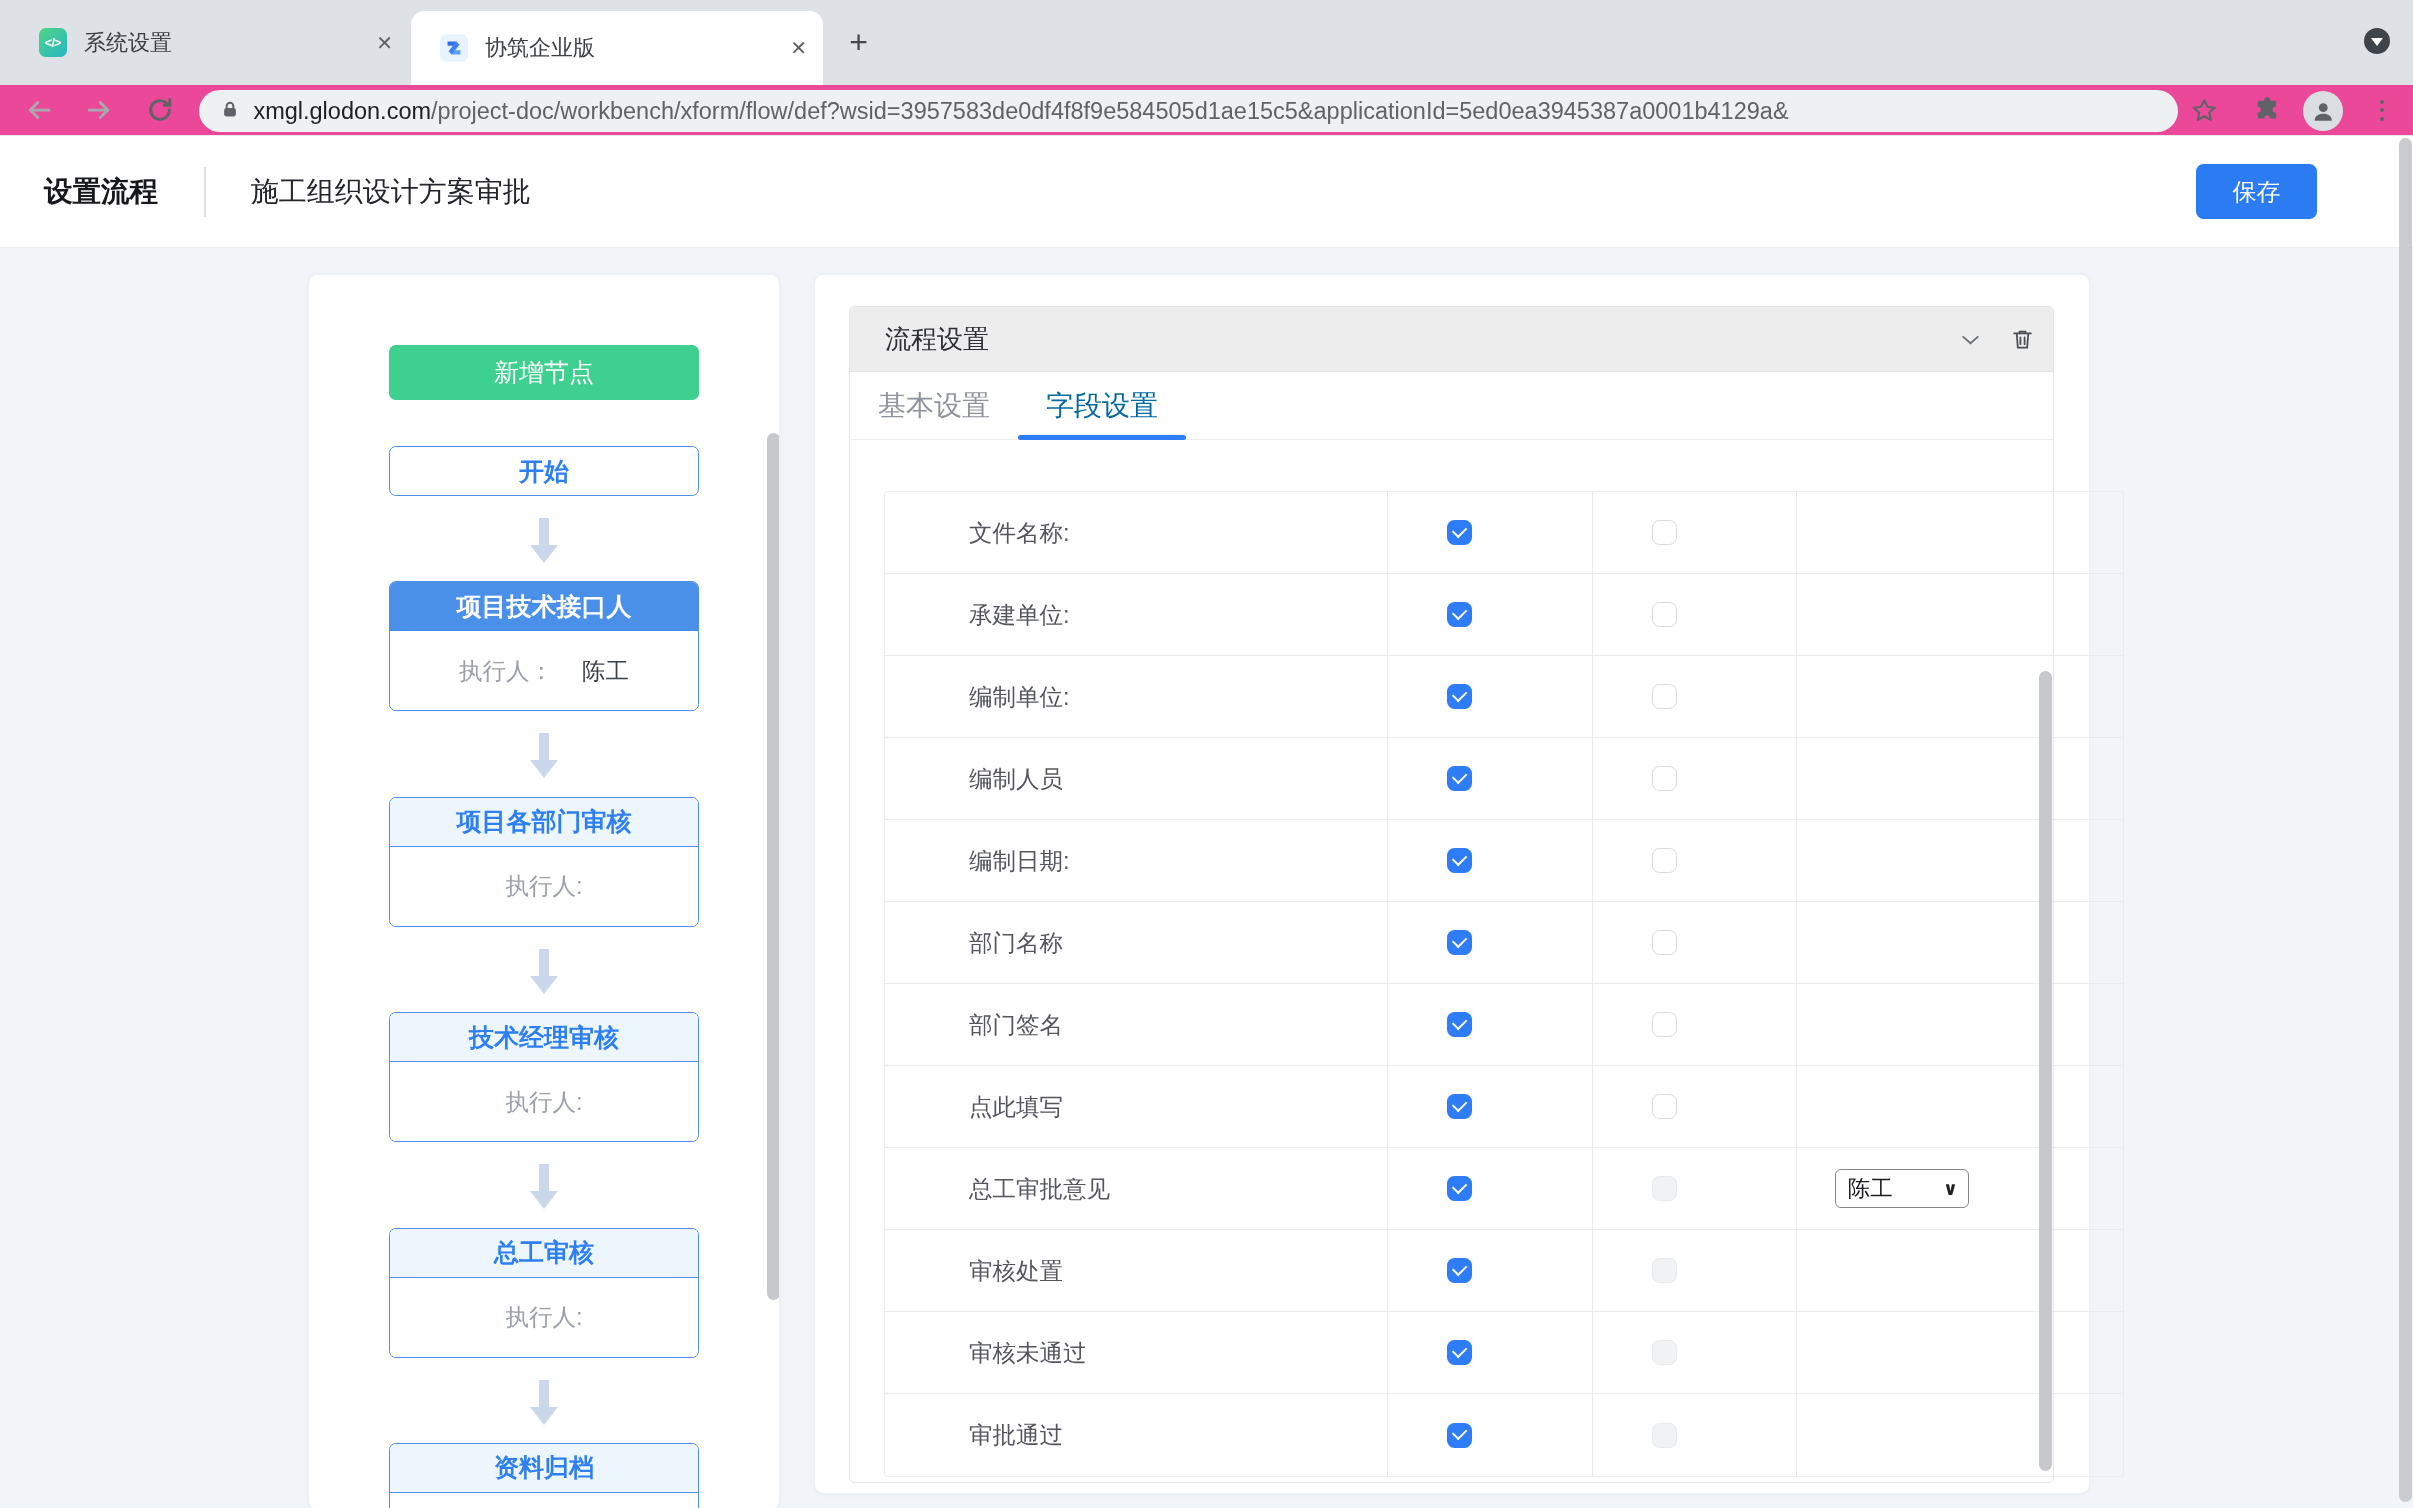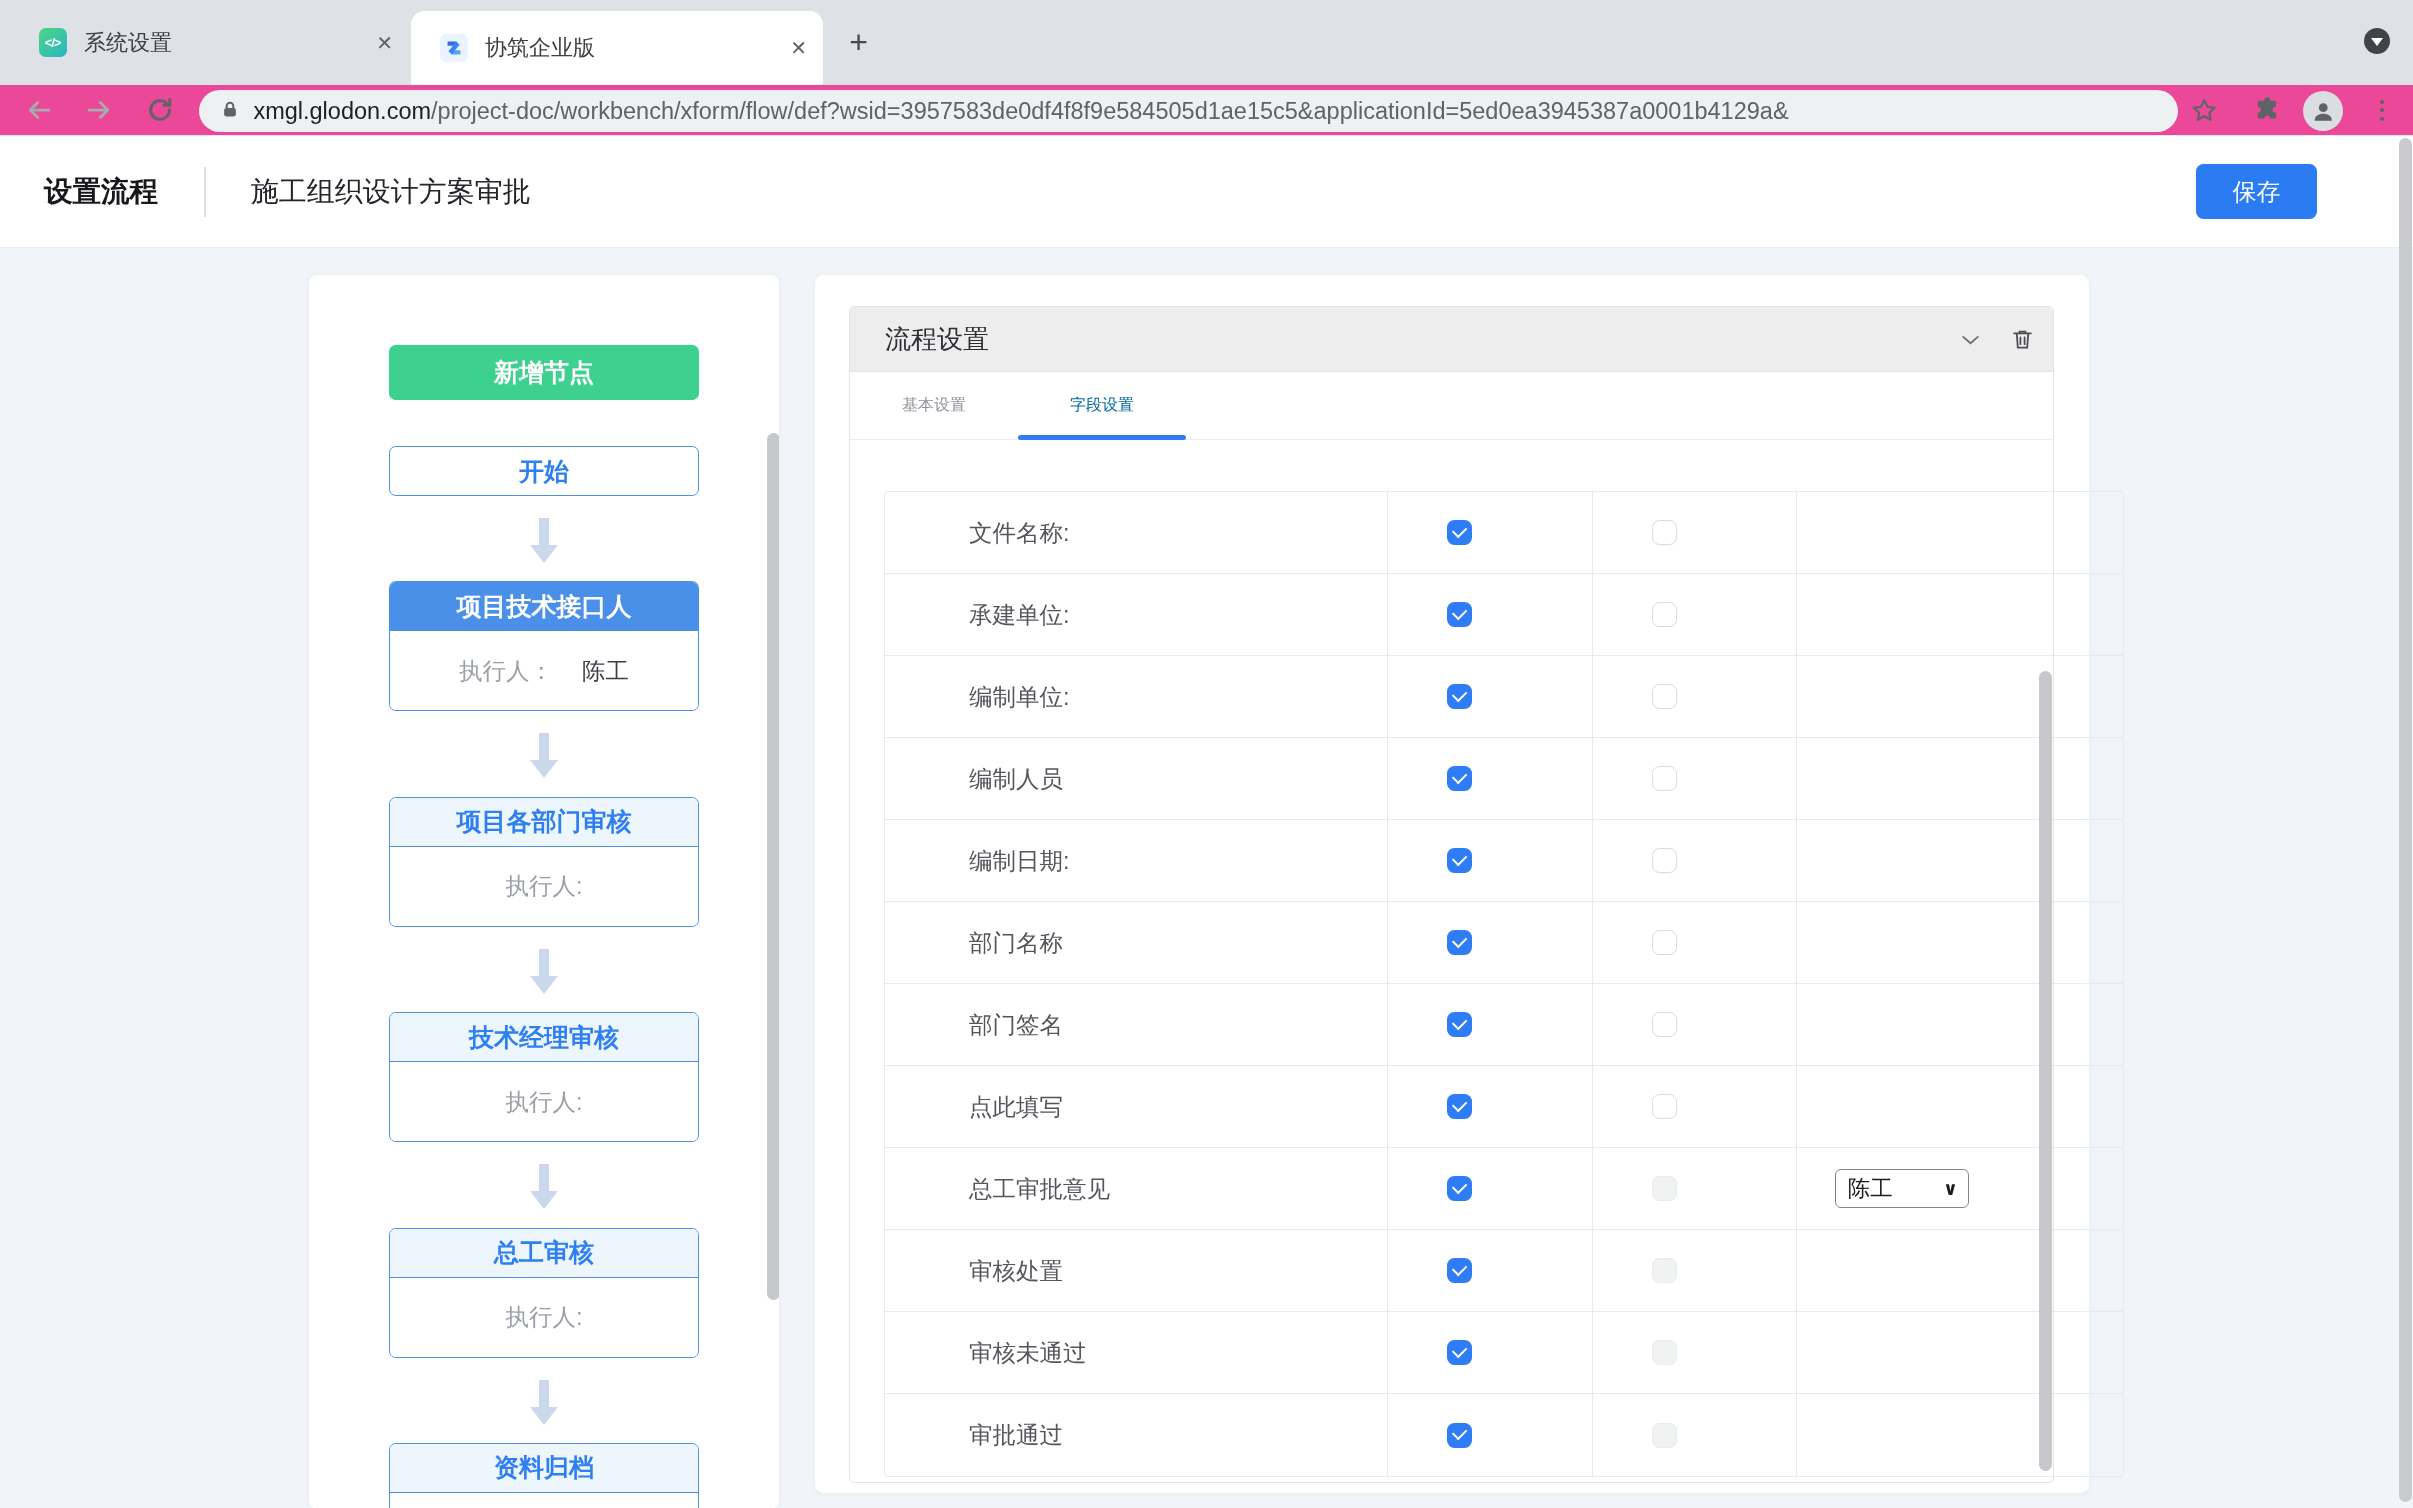--- a/index.html
+++ b/index.html
@@ -33,21 +33,21 @@
   
   .appheader { position:absolute; left:0; top:136px; width:2413px; height:112px; background:#fff; border-bottom:0.8px solid #eaedf1; display:flex; align-items:center; }
   .appheader .h-title { margin-left:44px; font-size:28.5px; font-weight:bold; color:#17181b; }
   .appheader .h-div { margin-left:46px; width:1.7px; height:50px; background:#dcdfe3; }
   .appheader .h-doc { margin-left:45px; font-size:28px; color:#23252a; }
   .save-btn { margin-left:auto; margin-right:96px; width:121px; height:55px; background:#2b7bf3; border-radius:7.5px; color:#fff; font-size:24px; display:flex; align-items:center; justify-content:center; }
 
   
   .flow-panel { position:absolute; left:309px; top:275px; width:470px; height:1234px; background:#fff; border-radius:8.4px; box-shadow:0 0.8px 5px rgba(60,64,67,.06); overflow:hidden; }
   .flow-inner { position:absolute; left:0; top:0; width:100%; display:flex; flex-direction:column; align-items:center; }
-  .add-node-btn { width:310px; height:55px; margin-top:70px; background:#3ed08e; border-radius:6.7px; color:#fff; font-size:25px; font-weight:bold; display:flex; align-items:center; justify-content:center; flex-shrink:0; }
+  .add-node-btn { width:310px; height:55px; margin-top:70px; background:#3ed08e; border-radius:6.7px; color:#fff; font-size:25px; font-weight:normal; display:flex; align-items:center; justify-content:center; flex-shrink:0; }
   .fnode { width:310px; border:1.7px solid #4f90ef; border-radius:6.7px; background:#fff; overflow:hidden; flex-shrink:0; margin-top:18.4px; }
   .fnode.first { margin-top:46px; height:50px; }
   .fnode-title-only { height:100%; display:flex; align-items:center; justify-content:center; font-size:25px; font-weight:bold; color:#2e7ff2; }
   .fhead { height:49px; display:flex; align-items:center; justify-content:center; font-size:25px; font-weight:bold; }
   .fnode.solid-header { border-color:#4a90e8; }
   .solid-header .fhead { background:#4a90e8; color:#ffffff; }
   .light-header .fhead { background:#edf5fd; color:#2e7ff2; border-bottom:1.7px solid #4f90ef; }
   .fbody { height:79px; display:flex; align-items:center; justify-content:center; font-size:23.5px; color:#9ba0a8; gap:29px; background:#fff; }
   .solid-header .fbody { border-top:0; }
   .fbody .exec-name { color:#3c4047; }
@@ -56,21 +56,21 @@
   .farrow .head { width:0; height:0; border-left:14.2px solid transparent; border-right:14.2px solid transparent; border-top:18.4px solid #cbd7ea; }
 
   
   .settings-panel { position:absolute; left:815px; top:275px; width:1274px; height:1218px; background:#fff; border-radius:8.4px; box-shadow:0 0.8px 5px rgba(60,64,67,.06); }
   .card { position:absolute; left:34px; top:31px; width:1205px; height:1177px; border:0.8px solid #e3e4e6; border-radius:5px; background:#fff; }
   .card-head { height:65px; background:#ededee; border-bottom:0.8px solid #e3e4e6; border-radius:5px 5px 0 0; display:flex; align-items:center; }
   .card-head .c-title { margin-left:35px; font-size:26px; color:#2c2e33; font-weight:500; }
   .card-head .c-icons { margin-left:auto; margin-right:13.4px; display:flex; align-items:center; gap:18.4px; }
   .c-icons .icbox { width:34px; height:34px; display:flex; align-items:center; justify-content:center; }
   .settings-tabs { height:68px; border-bottom:0.8px solid #ececee; display:flex; }
-  .s-tab { width:168px; height:100%; display:flex; align-items:center; justify-content:center; font-size:16px; color:#8f949c; position:relative; }
+  .s-tab { width:168px; height:100%; display:flex; align-items:center; justify-content:center; font-size:28px; color:#8f949c; position:relative; }
   .s-tab.active { color:#0369a1;text-align:center; }
   .s-tab.active::after { content:""; position:absolute; left:0; bottom:-0.8px; width:100%; height:5px; background:#2e7cf6; border-radius:2.5px; }
   .ftable { position:absolute; left:34px; top:184px; width:1240px; border:0.8px solid #e9eaec; border-radius:3.4px; }
   .frow { display:grid; grid-template-columns:503px 205px 204px 204px; height:82px; border-bottom:0.8px solid #e9eaec; }
   .frow:last-child { border-bottom:none; }
   .fcell { display:flex; align-items:center; border-right:0.8px solid #e9eaec; }
   .fcell:last-child { border-right:none; }
   .fcell.lbl { padding-left:84px; font-size:23.5px; color:#54565c; }
   .cb { width:25px; height:25px; border-radius:7.5px; position:relative; flex-shrink:0; }
   .cb.c2 { margin-left:59px; }

